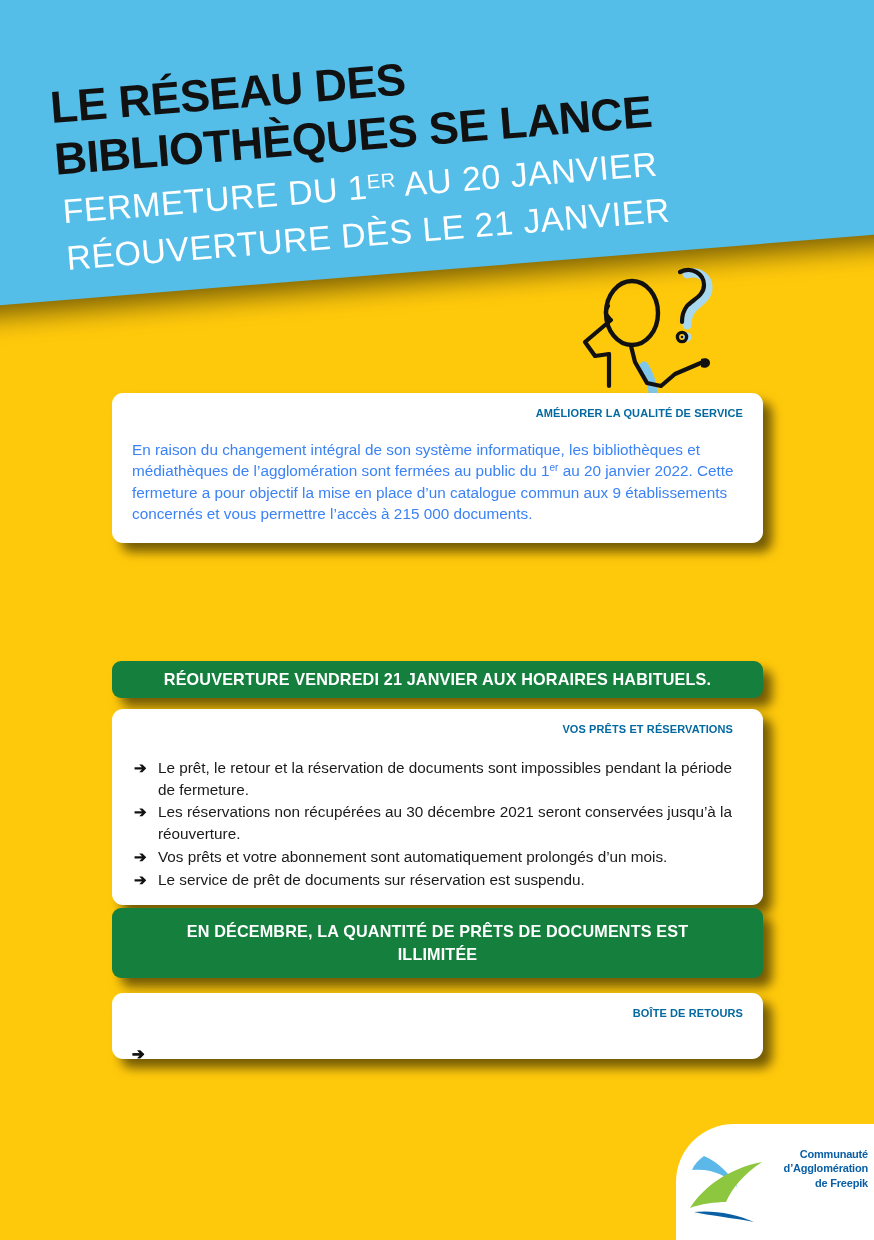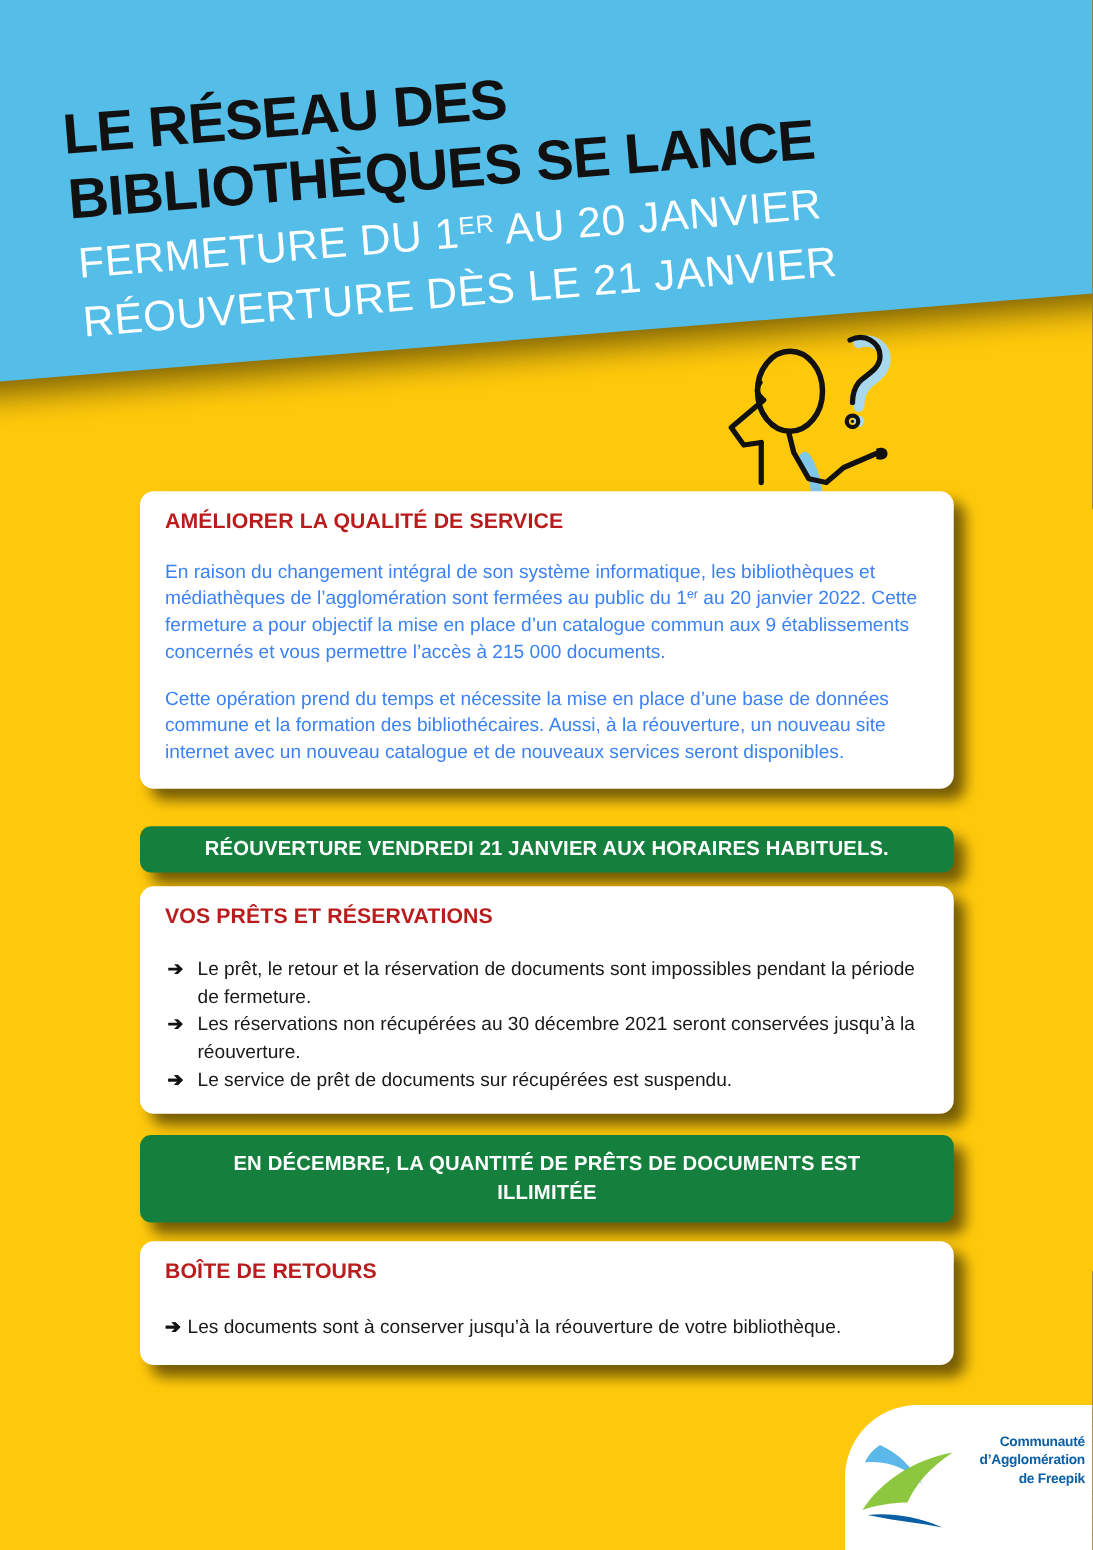--- a/index.html
+++ b/index.html
@@ -97,24 +97,24 @@
   .card {
     position: absolute;
     left: 112px;
     width: 651px;
     background: #ffffff;
     border-radius: 11px;
     box-sizing: border-box;
     box-shadow: 9px 9px 11px rgba(0,0,0,.55);
   }
   .card-title {
-    text-align: left;
-    font-weight: 700;
-    font-size: 17px;
-    color: #b91c1c;
+    text-align: right;
+    font-weight: 700;
+    font-size: 11px;
+    color: #0369a1;
     letter-spacing: .1px;
     text-transform: uppercase;
   }
   .card p {
     margin: 0;
     font-size: 15.3px;
     line-height: 1.40;
     color: #3b82f6;
   }
   .card p + p { margin-top: 16px; }
@@ -252,44 +252,43 @@
     <path d="M36 62 L10 84 L20 98 L34 96" fill="none" stroke="#111" stroke-width="4.2" stroke-linecap="round" stroke-linejoin="round"></path>
     <path d="M34 96 L34 128" fill="none" stroke="#111" stroke-width="4.2" stroke-linecap="round"></path>
 
     <path d="M56 88 L60 104 L72 125 L86 128 L100 116 L128 104" fill="none" stroke="#111" stroke-width="4.2" stroke-linecap="round" stroke-linejoin="round"></path>
     <path d="M126 101 c5 -2 9 0 9 4 c0 4 -5 6 -9 4 z" fill="#111"></path>
   </svg>
 
   <div class="card" id="card-service">
     <div class="card-title">AMÉLIORER LA QUALITÉ DE SERVICE</div>
     <p><span>En raison du changement intégral de son système informatique, les bibliothèques et médiathèques de l’agglomération sont fermées au public du 1</span><sup>er</sup><span> au 20 janvier 2022. Cette fermeture a pour objectif la mise en place d’un catalogue commun aux 9 établissements concernés et vous permettre l’accès à 215 000 documents.</span></p>
-    <p>Cette opération prend du temps et nécessite la mise en place d’une base de données commune et la formation des bibliothécaires. Aussi, à la réouverture, un nouveau site internet avec un nouveau catalogue et de nouveaux services seront disponibles.</p>
   </div>
 
   <div class="banner" id="banner-reouverture">RÉOUVERTURE VENDREDI 21 JANVIER AUX HORAIRES HABITUELS.</div>
 
   <div class="card" id="card-prets">
     <div class="card-title">VOS PRÊTS ET RÉSERVATIONS</div>
     <ul class="bullets">
       <li><span class="arrow">➔</span><span>Le prêt, le retour et la réservation de documents sont impossibles pendant la période de fermeture.</span></li>
       <li><span class="arrow">➔</span><span>Les réservations non récupérées au 30 décembre 2021 seront conservées jusqu’à la réouverture.</span></li>
-      <li><span class="arrow">➔</span></li>
-      <li><span class="arrow">➔</span><span>Le service de prêt de documents sur récupérées est suspendu.</span></li>
+      <li><span class="arrow">➔</span><span>Vos prêts et votre abonnement sont automatiquement prolongés d’un mois.</span></li>
+      <li><span class="arrow">➔</span><span>Le service de prêt de documents sur réservation est suspendu.</span></li>
     </ul>
   </div>
 
   <div class="banner" id="banner-decembre">
     <div>EN DÉCEMBRE, LA QUANTITÉ DE PRÊTS DE DOCUMENTS EST ILLIMITÉE</div>
   </div>
 
   <div class="card" id="card-boite">
     <div class="card-title">BOÎTE DE RETOURS</div>
     <ul class="bullets tight">
       <li><span class="arrow">➔</span></li>
-      <li><span class="arrow">➔</span><span>Les documents sont à conserver jusqu’à la réouverture de votre bibliothèque.</span></li>
+      <li><span class="arrow">➔</span></li>
     </ul>
   </div>
 
   <div class="footer-panel"></div>
 
   <svg class="footer-logo" viewBox="0 0 180 86">
     <path d="M6 30 C26 28 42 36 52 48 C44 34 32 22 18 16 C12 20 8 25 6 30 Z" fill="#5BB8E8"></path>
     <path d="M4 68 C18 46 44 28 76 22 C58 34 46 48 40 62 C30 62 14 64 4 68 Z" fill="#8DC63F"></path>
     <path d="M8 72 C28 70 50 74 68 82 C48 78 26 76 8 72 Z" fill="#0B5FA5"></path>
   </svg>

